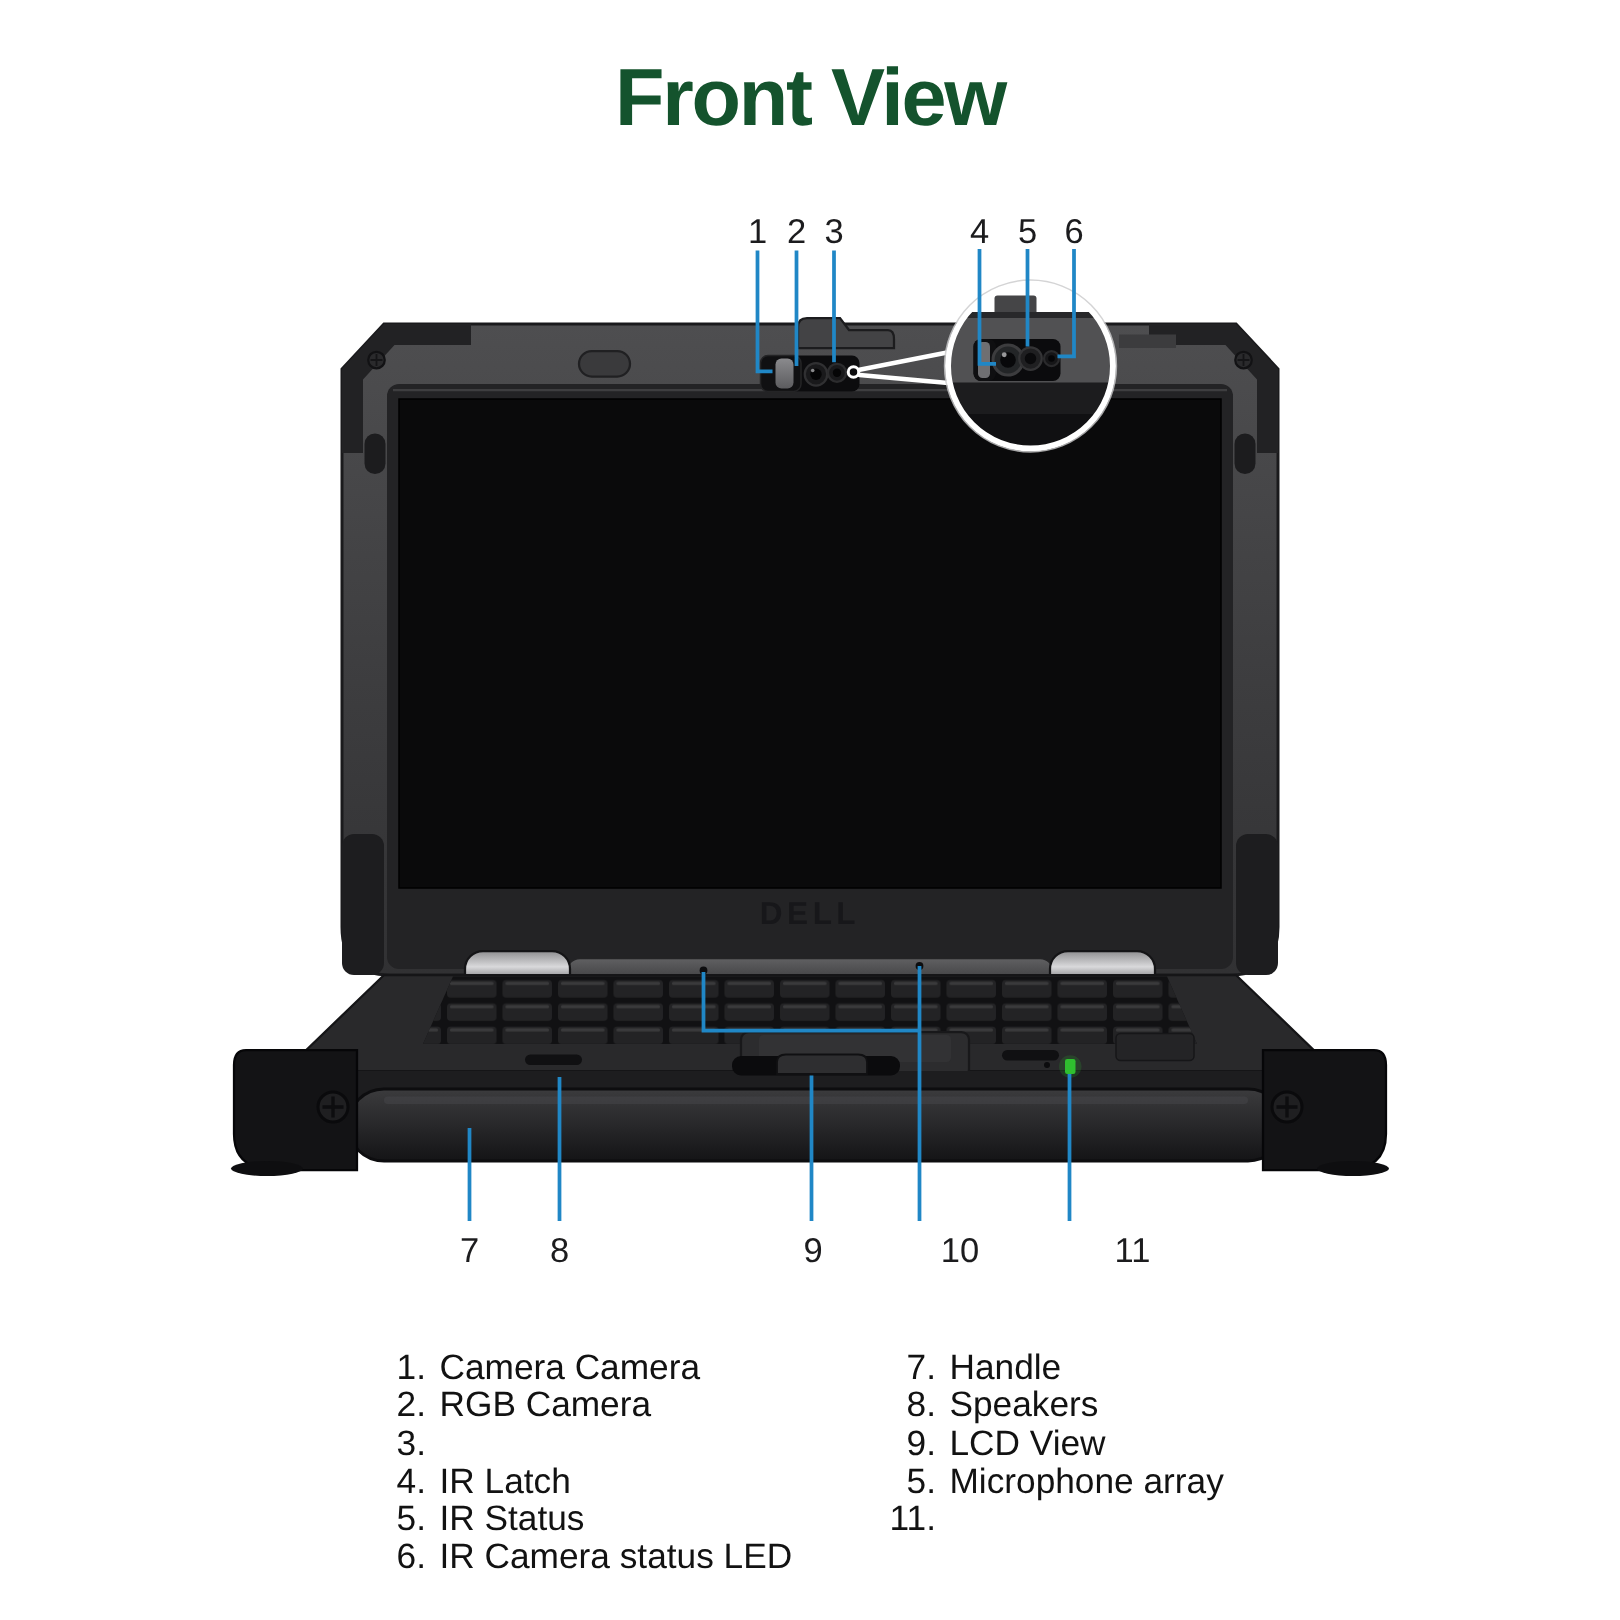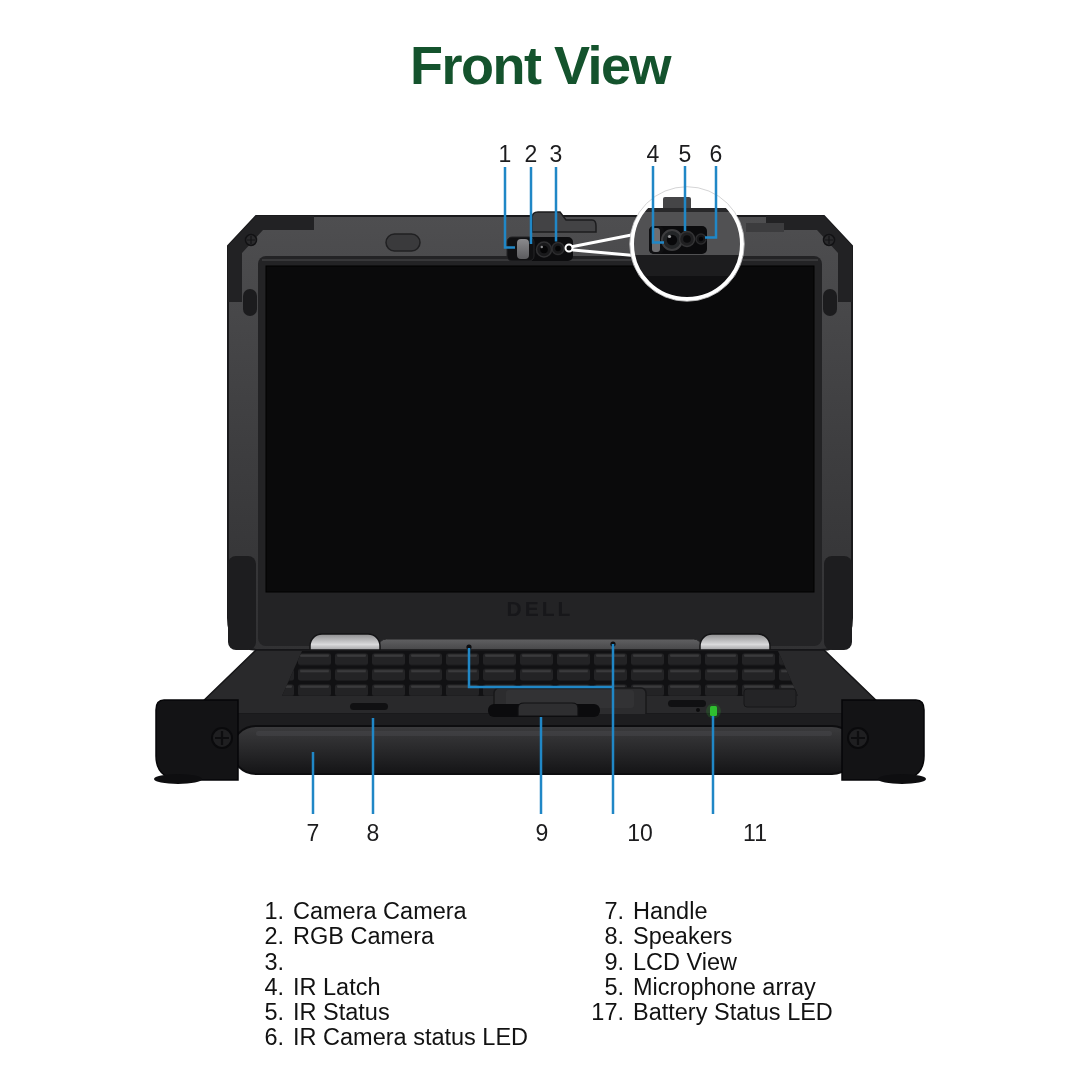--- a/index.html
+++ b/index.html
@@ -256,18 +256,17 @@
     </div>
     <div class="legend-row">
       <span class="legend-num">9.</span>
       <span class="legend-label">LCD View</span>
     </div>
     <div class="legend-row">
       <span class="legend-num">5.</span>
       <span class="legend-label">Microphone array</span>
     </div>
     <div class="legend-row">
-      <span class="legend-num">17.</span>
-      <span class="legend-label">Battery Status LED</span>
+      <span class="legend-num">11.</span>
     </div>
   </div>
 
 </div>
 
 </body></html>

